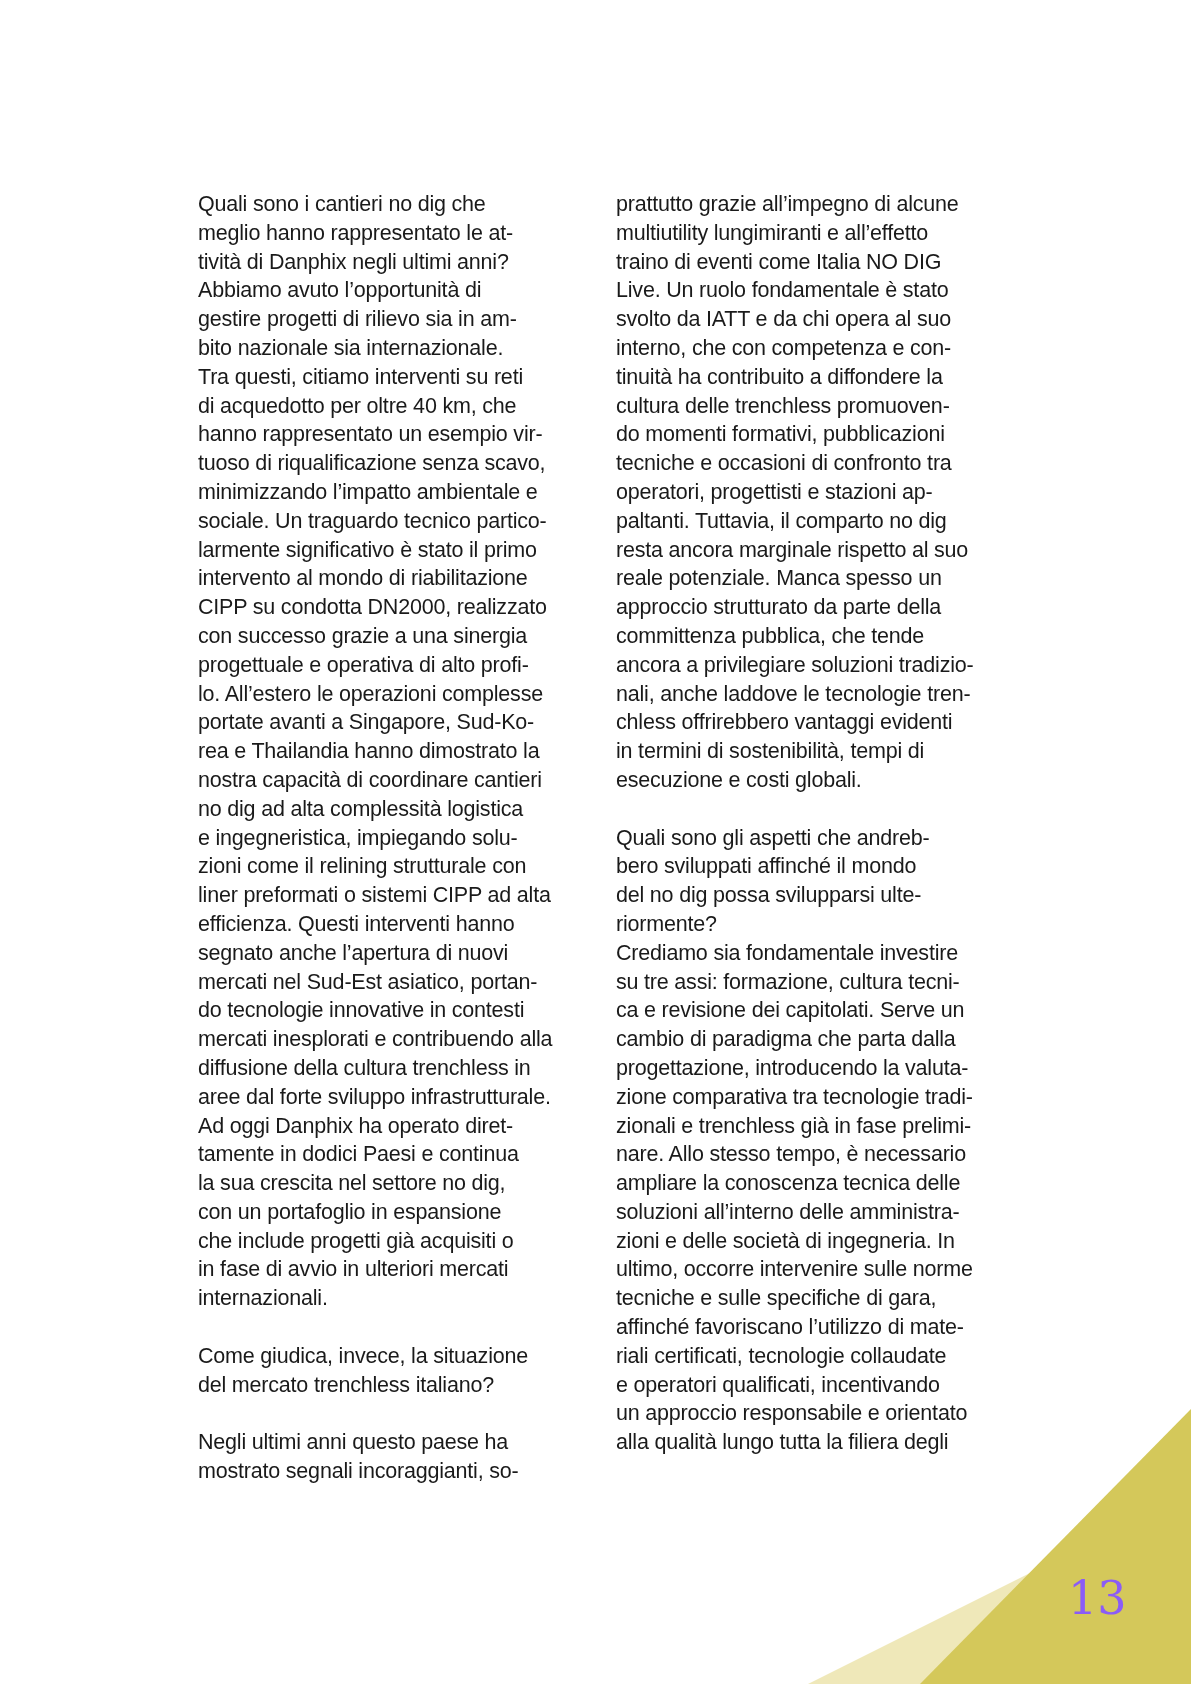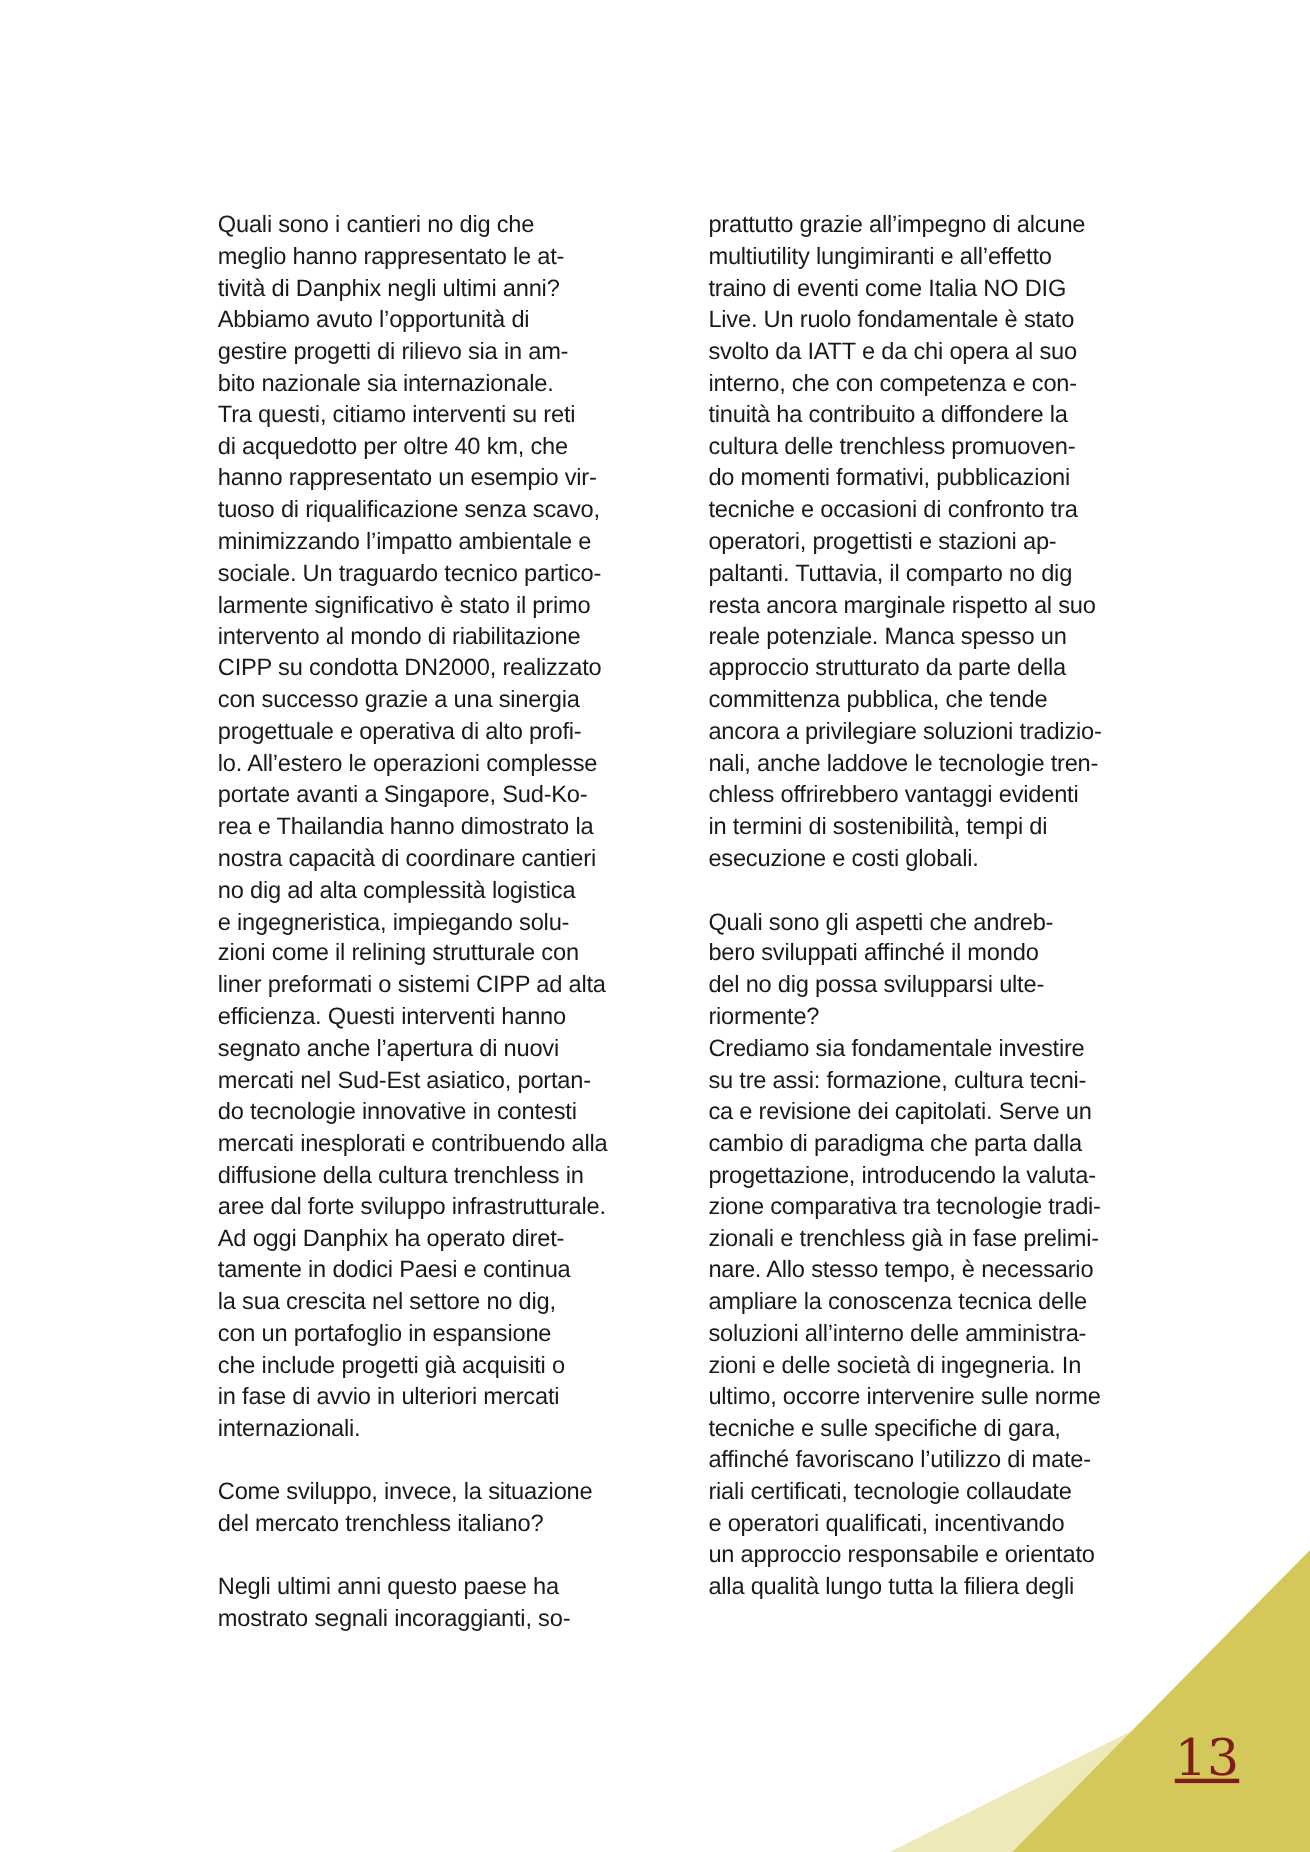--- a/index.html
+++ b/index.html
@@ -1,24 +1,24 @@
 <!DOCTYPE html>
 <html><head>
 <meta charset="utf-8">
 <style>
   html,body{margin:0;padding:0;background:#ffffff;}
   body{width:1191px;height:1684px;position:relative;overflow:hidden;font-family:"Liberation Sans",sans-serif;color:#1a1a1a;}
   .col{position:absolute;top:190px;width:400px;}
   #col-left{left:198px;}
-  #col-right{left:616px;margin-left:28px;}
+  #col-right{left:616px;}
   .line{display:block;height:28.8px;line-height:28.8px;font-size:21.5px;white-space:nowrap;letter-spacing:-0.2px;}
   .q{font-weight:normal;}
   .gap{display:block;height:28.8px;}
   .deco{position:absolute;left:0;top:0;width:1191px;height:1684px;pointer-events:none;}
-  #page-number{position:absolute;left:1068px;top:1575px;font-family:"DejaVu Serif",serif;font-size:46px;color:#7f1d1d;line-height:1;text-decoration:underline;}
+  #page-number{position:absolute;left:1068px;top:1575px;font-family:"DejaVu Serif",serif;font-size:46px;color:#8b5cf6;line-height:1;}
 </style>
 </head>
 <body>
 
 <svg class="deco" viewBox="0 0 1191 1684" width="1191" height="1684">
   <polygon points="808,1684 1040,1568 1191,1520 1191,1684" fill="#efe8b9"></polygon>
   <polygon points="920,1684 1191,1409 1191,1684" fill="#d4c85a"></polygon>
 </svg>
 
 <div id="col-left" class="col">
@@ -55,21 +55,21 @@
     <span class="line">diffusione della cultura trenchless in</span>
     <span class="line">aree dal forte sviluppo infrastrutturale.</span>
     <span class="line">Ad oggi Danphix ha operato diret-</span>
     <span class="line">tamente in dodici Paesi e continua</span>
     <span class="line">la sua crescita nel settore no dig,</span>
     <span class="line">con un portafoglio in espansione</span>
     <span class="line">che include progetti già acquisiti o</span>
     <span class="line">in fase di avvio in ulteriori mercati</span>
     <span class="line">internazionali.</span>
     <span class="gap"></span>
-    <span class="line q">Come sviluppo, invece, la situazione</span>
+    <span class="line q">Come giudica, invece, la situazione</span>
     <span class="line q">del mercato trenchless italiano?</span>
     <span class="gap"></span>
     <span class="line">Negli ultimi anni questo paese ha</span>
     <span class="line">mostrato segnali incoraggianti, so-</span>
   </div>
 <div id="col-right" class="col">
     <span class="line">prattutto grazie all’impegno di alcune</span>
     <span class="line">multiutility lungimiranti e all’effetto</span>
     <span class="line">traino di eventi come Italia NO DIG</span>
     <span class="line">Live. Un ruolo fondamentale è stato</span>

